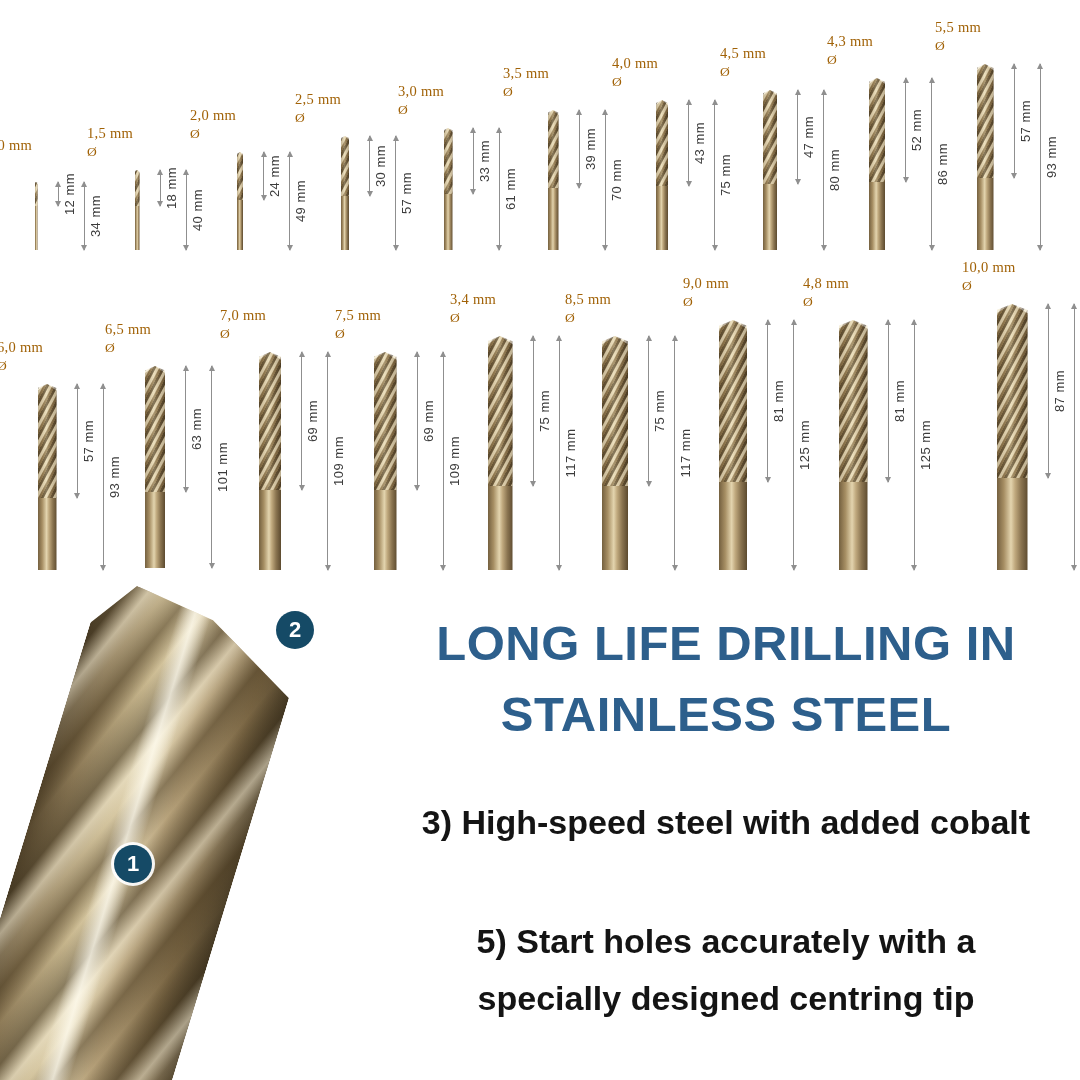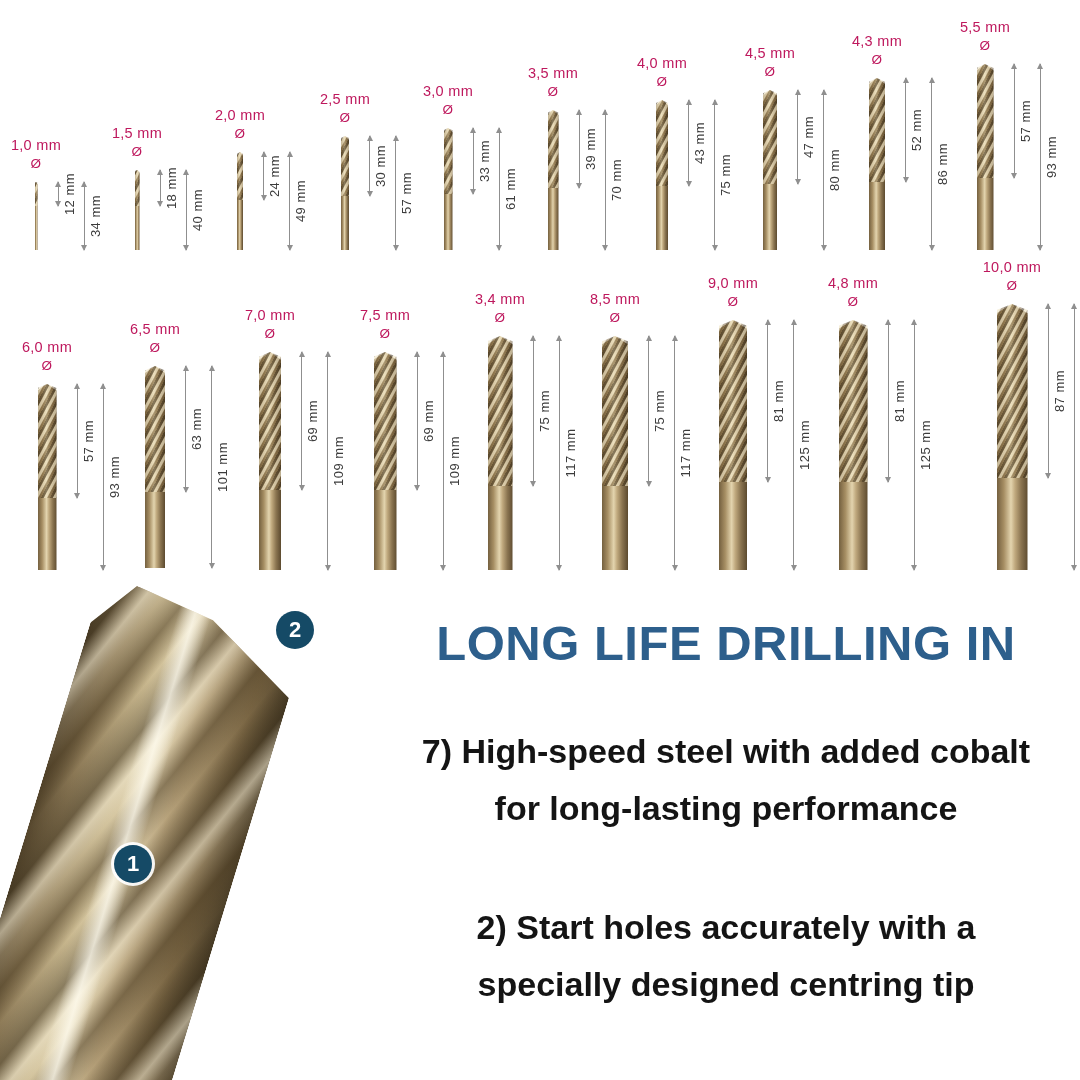--- a/index.html
+++ b/index.html
@@ -3,22 +3,22 @@
 <meta charset="utf-8">
 <style>
   * { margin:0; padding:0; box-sizing:border-box; }
   html,body { background:#ffffff; }
   body { font-family:"Liberation Sans", sans-serif; }
   .stage { position:relative; width:1080px; height:1080px; background:#ffffff; overflow:hidden; }
 
   
   .size-chart { position:absolute; inset:0; }
   .bit-group { position:absolute; width:140px; }
-  .bit-label { position:absolute; top:-46px; left:-10px; width:100px; text-align:center;
-               font-size:14.5px; color:#be185d; line-height:1.32; letter-spacing:.3px; }
+  .bit-label { position:absolute; top:-46px; left:-10px; width:100px; 
+               font-size:14.5px; color:#a16207; line-height:1.32; letter-spacing:.3px;font-family:Liberation Serif, serif; }
   .bit-label .dia-symbol { display:block; font-size:13.5px; }
   .bit { position:absolute; bottom:0; }
   .bit-core { position:absolute; inset:0;
       background:linear-gradient(90deg,#74603f 0%,#a68e63 22%,#e3d4ae 45%,#c0a97e 58%,#8a7450 78%,#5c4a2f 100%);
       clip-path:polygon(50% 0%,100% 3.5%,100% 100%,0% 100%,0% 3.5%); }
   .bit-flute { position:absolute; top:0; left:0; right:0;
       background:repeating-linear-gradient(118deg,
         rgba(62,48,26,.55) 0px, rgba(62,48,26,.55) 2px,
         rgba(240,229,198,.65) 3px, rgba(240,229,198,.65) 5px,
         rgba(116,93,56,.50) 6px, rgba(116,93,56,.50) 8px);
@@ -324,24 +324,24 @@
       <div class="drill-spiral"></div>
       <div class="drill-shine"></div>
     </div>
     <div class="callout-badge badge-1">1</div>
     <div class="callout-badge badge-2">2</div>
   </div>
 
   <div class="copy">
     <h1 class="copy-title">
       <span>LONG LIFE DRILLING IN</span>
+      <span>STAINLESS STEEL</span>
     </h1>
     <p class="copy-point">
-      <span>7) High-speed steel with added cobalt</span>
-      <span>for long-lasting performance</span>
+      <span>3) High-speed steel with added cobalt</span>
     </p>
     <p class="copy-point">
-      <span>2) Start holes accurately with a</span>
+      <span>5) Start holes accurately with a</span>
       <span>specially designed centring tip</span>
     </p>
   </div>
 
 </div>
 
 </body></html>

